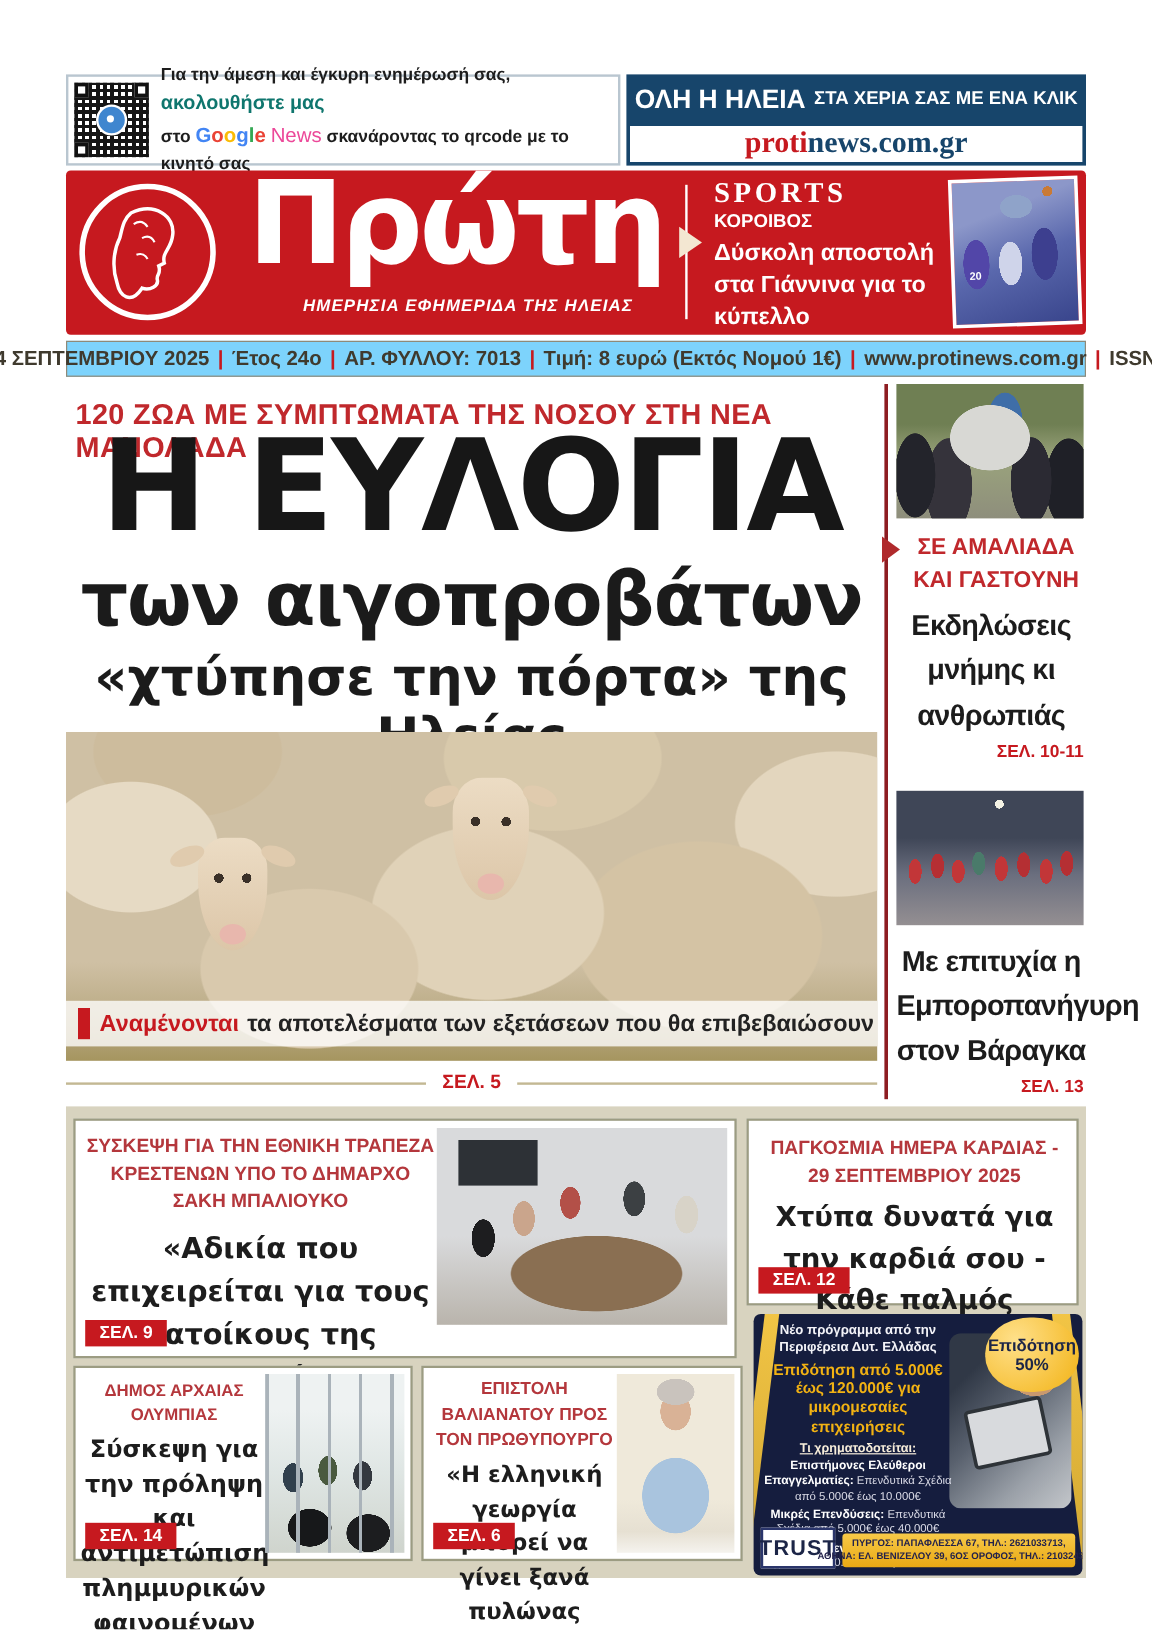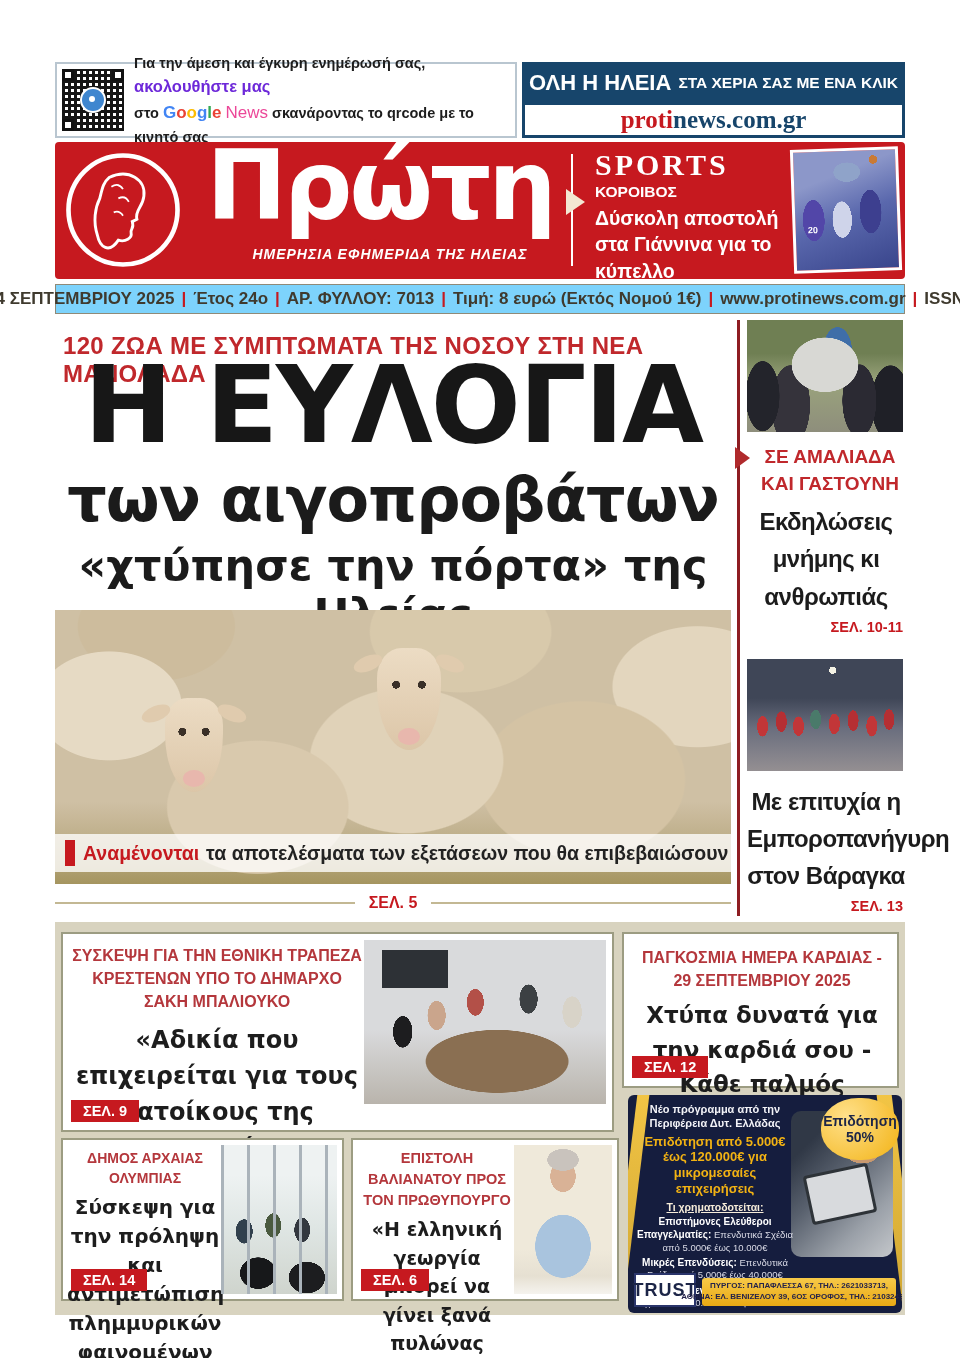--- a/index.html
+++ b/index.html
@@ -11,21 +11,21 @@
     background:#fff;border:2px solid #b9c6d0;box-sizing:border-box;display:flex;align-items:center;}
   .qr{position:relative;width:62px;height:62px;margin:0 10px 0 5px;flex:0 0 auto;
     background:repeating-linear-gradient(0deg,#151515 0 3px,transparent 3px 6px),
                repeating-linear-gradient(90deg,#151515 0 3px,#fff 3px 6px);}
   .qr-finder{position:absolute;width:12px;height:12px;background:#fff;border:3px solid #111;box-sizing:border-box;}
   .qr-finder.tl{left:0;top:0}.qr-finder.tr{right:0;top:0}.qr-finder.bl{left:0;bottom:0}
   .qr-dot{position:absolute;left:50%;top:50%;transform:translate(-50%,-50%);width:22px;height:22px;
     border-radius:50%;background:#3f86cf;border:2px solid #fff;}
   .qr-dot::after{content:"";position:absolute;left:7px;top:7px;width:6px;height:6px;border-radius:50%;background:#fff;}
   .follow-text{font-size:14.5px;color:#1d1d1d;line-height:1.55;font-weight:bold;}
-  .follow-strong{color:#6d28d9;font-size:16.5px;}
+  .follow-strong{color:#0f766e;font-size:16.5px;}
   .g-l0,.g-l3{color:#4285F4;font-size:17px;font-weight:bold}
   .g-l1,.g-l5{color:#EA4335;font-size:17px;font-weight:bold}
   .g-l2{color:#FBBC05;font-size:17px;font-weight:bold}
   .g-l4{color:#34A853;font-size:17px;font-weight:bold}
   .news-word{color:#ec4899;font-size:17px;font-weight:normal;}
 
   .proti-banner{position:absolute;left:522px;top:62px;width:383px;height:76px;background:#17456b;}
   .proti-top{height:41px;display:flex;align-items:center;justify-content:center;gap:7px;color:#fff;white-space:nowrap;}
   .proti-title-strong{font-size:22px;font-weight:bold;}
   .proti-title-rest{font-size:15.5px;font-weight:bold;}
@@ -39,21 +39,21 @@
   .masthead{position:absolute;left:55px;top:142px;width:850px;height:137px;background:#c6191f;border-radius:4px;}
   .coin{position:absolute;left:10px;top:10px;width:116px;height:116px;}
   .mast-title{position:absolute;left:130px;top:-12px;width:390px;text-align:center;color:#fff;
     font-size:96px;font-weight:bold;letter-spacing:-3px;font-family:"DejaVu Sans",sans-serif;}
   .mast-subtitle{position:absolute;left:150px;top:104px;width:370px;text-align:center;color:#fff;
     font-size:14px;font-weight:bold;font-style:italic;letter-spacing:1px;}
   .mast-divider{position:absolute;left:516px;top:12px;width:2px;height:112px;background:#fff;}
   .sports-arrow{position:absolute;left:511px;top:47px;width:0;height:0;
     border-left:19px solid #f3e7d2;border-top:13px solid transparent;border-bottom:13px solid transparent;}
   .sports-block{position:absolute;left:540px;top:6px;width:196px;color:#fff;}
-  .sports-label{font-family:"Liberation Serif",serif;font-size:30px;font-weight:bold;letter-spacing:3px;}
+  .sports-label{font-family:"Liberation Serif",serif;font-size:24px;font-weight:bold;letter-spacing:3px;}
   .sports-kicker{font-size:15.5px;font-weight:bold;margin-top:1px;}
   .sports-headline{font-size:19.5px;font-weight:bold;line-height:1.35;margin-top:4px;}
   .sports-page{font-size:13.5px;font-weight:bold;text-align:right;margin-top:3px;}
   .sports-photo{position:absolute;left:737px;top:6px;width:108px;height:124px;border:3px solid #fff;
     transform:rotate(-2deg);box-sizing:border-box;
     background:
       radial-gradient(circle 7px at 78% 8%,#c97a35 0 60%,transparent 61%),
       radial-gradient(ellipse 18px 34px at 18% 58%,#5246a8 0 60%,transparent 61%),
       radial-gradient(ellipse 16px 30px at 46% 58%,#cfd4ea 0 60%,transparent 61%),
       radial-gradient(ellipse 18px 36px at 74% 52%,#3d3f8f 0 60%,transparent 61%),

